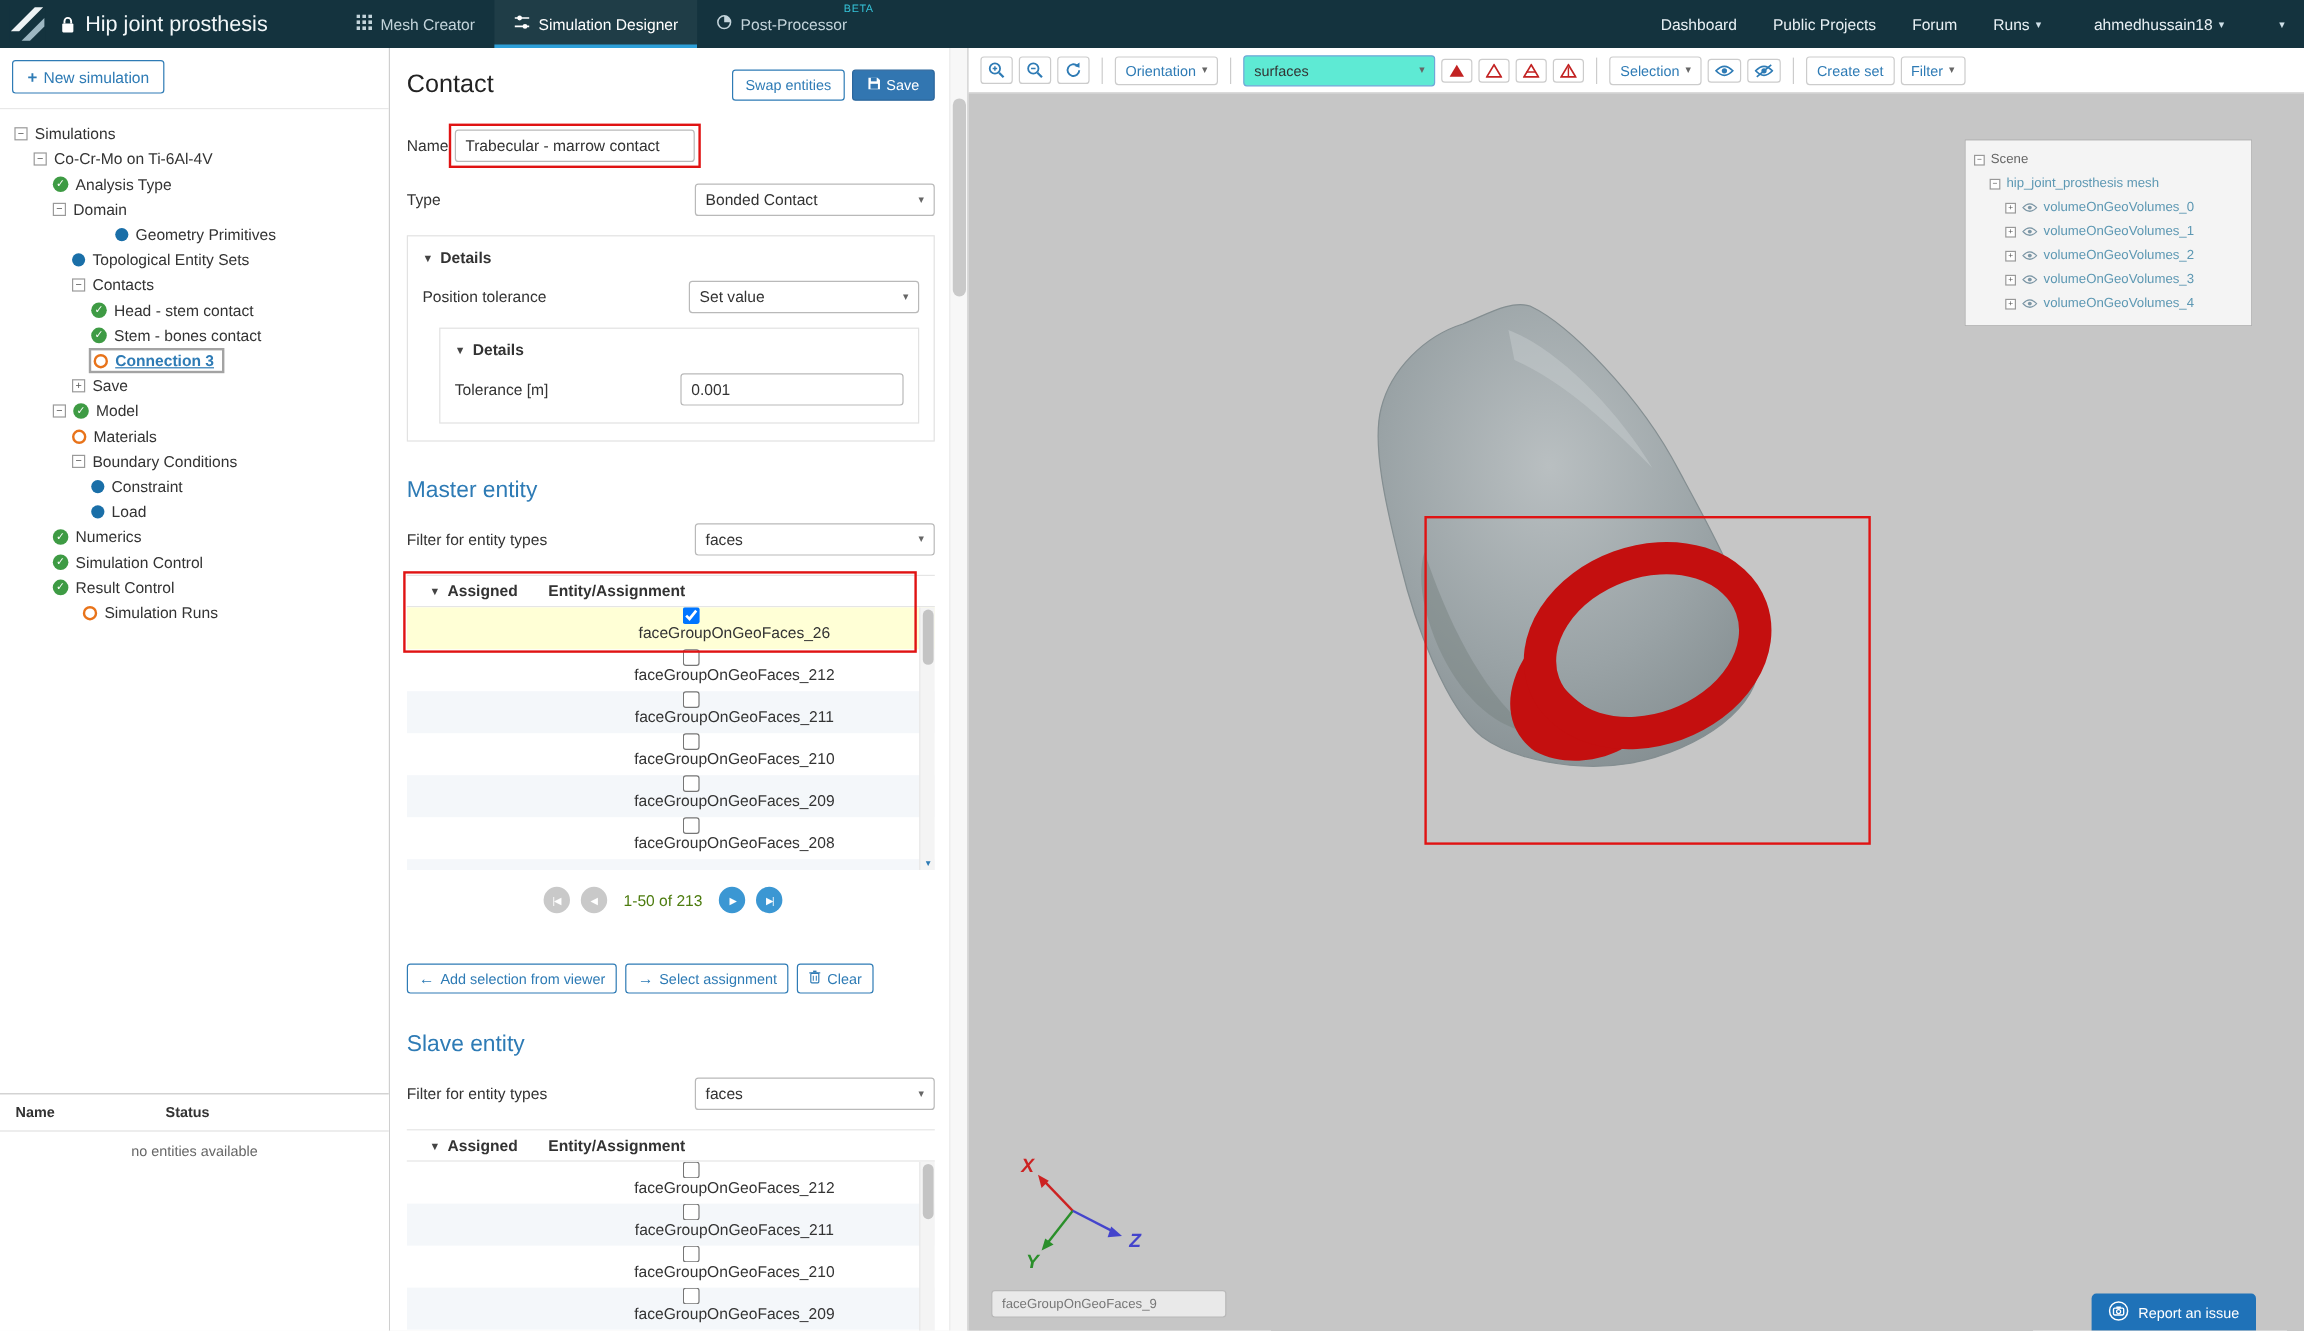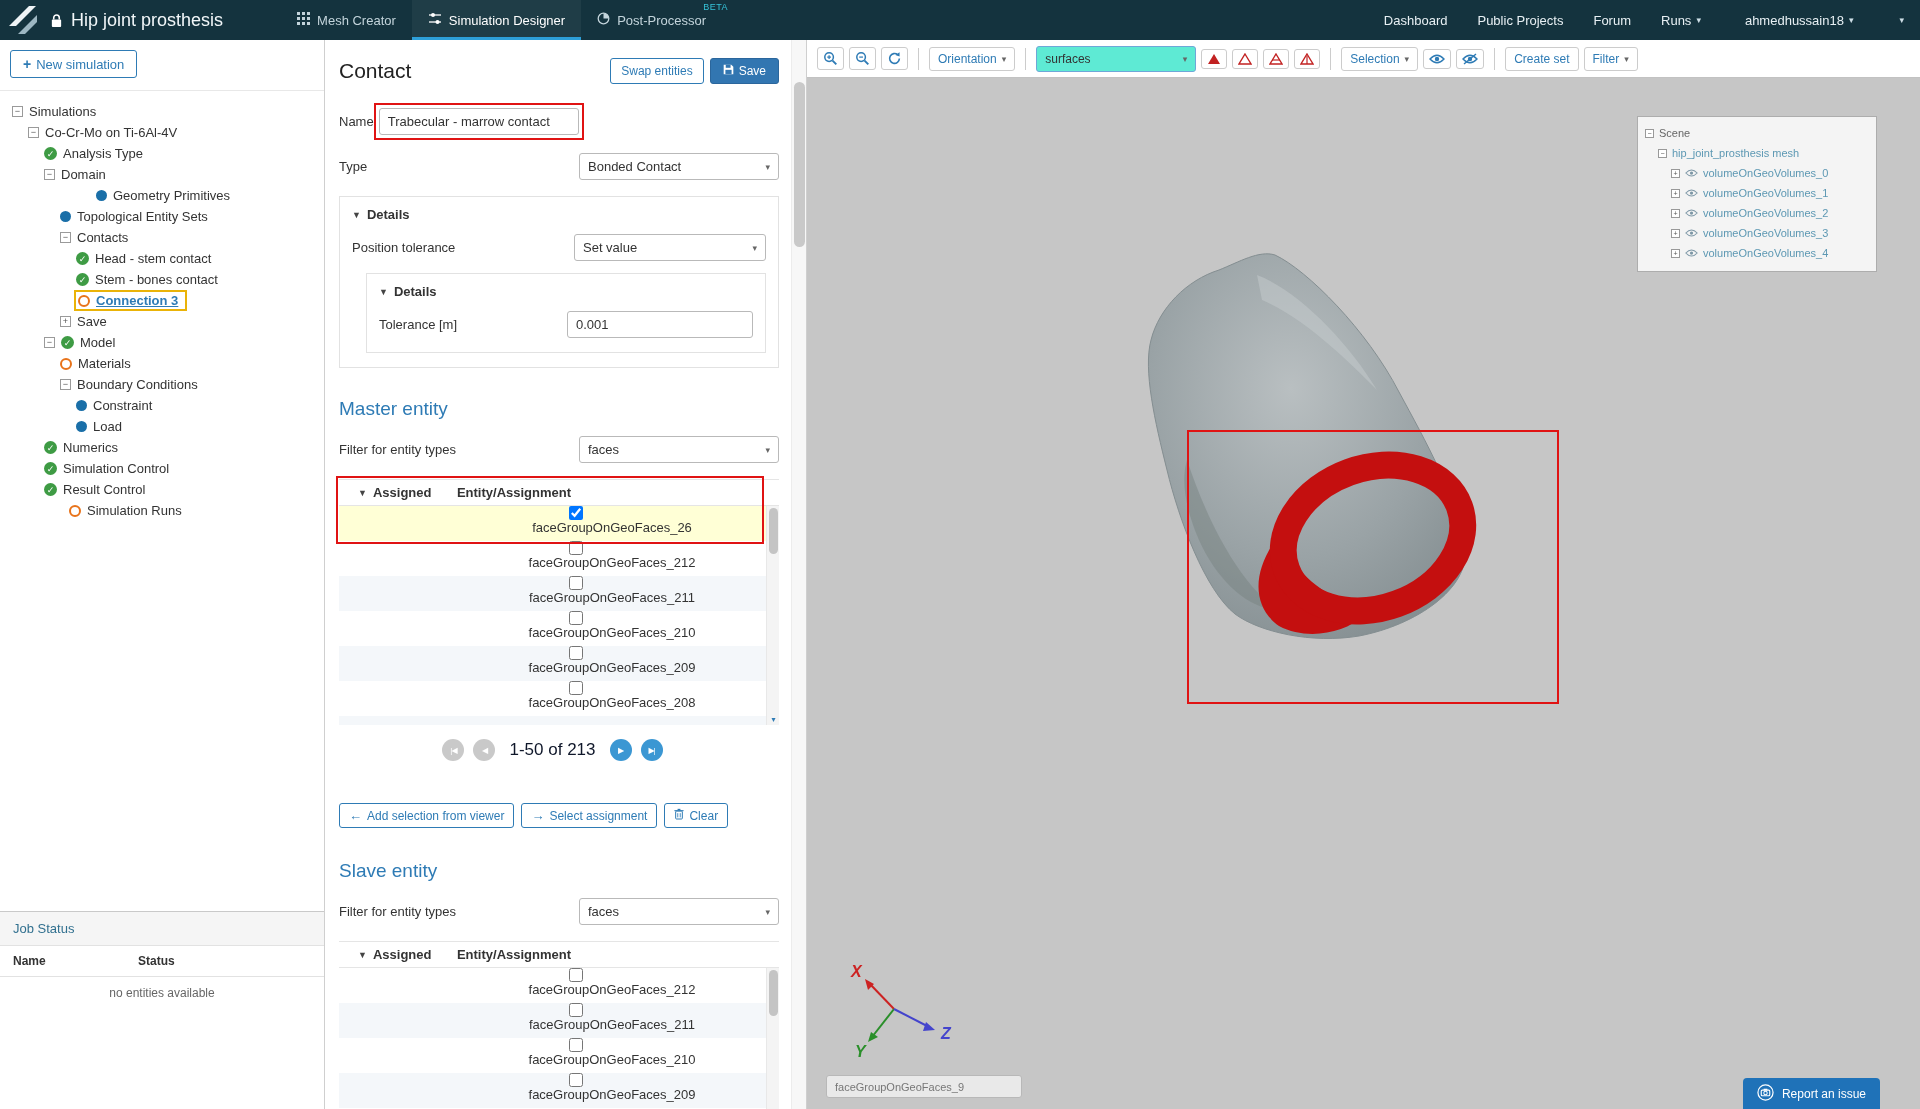--- a/index.html
+++ b/index.html
@@ -30,21 +30,21 @@
 .side-top { padding:10px 10px 12px; border-bottom:1px solid #e8e8e8; }
 .btn-new { display:inline-flex; align-items:center; gap:5px; border:1px solid #2e7bb5; color:#2e7bb5; background:#fff; font-size:13px; padding:5px 12px; border-radius:3px; cursor:pointer; }
 .btn-new .plus { font-weight:bold; font-size:14px; }
 .tree { flex:1; overflow:hidden; padding-top:10px; }
 .tree-row { display:flex; align-items:center; height:21px; font-size:13px; color:#333; cursor:pointer; white-space:nowrap; }
 .expander { display:inline-flex; align-items:center; justify-content:center; width:11px; height:11px; border:1px solid #9a9a9a; color:#555; font-size:9px; line-height:1; margin-right:6px; background:#fff; flex:none; }
 .st { flex:none; margin-right:6px; }
 .st-check { width:13px; height:13px; border-radius:50%; background:#3e9b44; color:#fff; font-size:9px; font-weight:bold; display:inline-flex; align-items:center; justify-content:center; }
 .st-dot { width:11px; height:11px; border-radius:50%; background:#1a6fa8; display:inline-block; }
 .st-circle { width:12px; height:12px; border-radius:50%; border:2px solid #e8731a; background:#fff; display:inline-block; }
-.sel-wrap { display:inline-flex; align-items:center; border:2px solid #eab308; padding:1px 7px 1px 2px; margin-left:-2px; }
+.sel-wrap { display:inline-flex; align-items:center; border:2px solid #a3a3a3; padding:1px 7px 1px 2px; margin-left:-2px; }
 .tree-label.sel { color:#2e7bb5; text-decoration:underline; font-weight:bold; }
 .job { height:198px; border-top:1px solid #c9c9c9; display:flex; flex-direction:column; background:#fff; }
 .job-title { background:#f5f5f5; color:#31708f; font-size:13px; padding:9px 13px; border-bottom:1px solid #e2e2e2; }
 .job-cols { display:flex; padding:8px 13px; font-weight:bold; font-size:12px; border-bottom:1px solid #e2e2e2; }
 .job-cols .c1 { width:125px; }
 .job-empty { text-align:center; color:#666; font-size:12px; padding-top:9px; }
 
 
 .panel { width:482px; border-right:1px solid #cfcfcf; position:relative; background:#fff; overflow:hidden; flex:none; }
 .panel-body { height:100%; padding:0 27px 0 14px; overflow:hidden; }
@@ -83,21 +83,21 @@
 .t-row input[type=checkbox] { width:14px; height:14px; margin:0; cursor:pointer; }
 .vscroll { position:absolute; right:0; top:0; bottom:0; width:13px; background:#f4f4f4; border-left:1px solid #e8e8e8; cursor:pointer; }
 .vscroll .sthumb { position:absolute; top:2px; left:2px; width:9px; height:46px; background:#c4c4c4; border-radius:5px; }
 .vscroll .sdown { position:absolute; bottom:1px; left:0; width:13px; text-align:center; font-size:8px; color:#2e7bb5; }
 .red-annot { position:absolute; left:-3px; top:-3px; right:15px; height:68px; border:2px solid #e01313; pointer-events:none; z-index:3; }
 
 .pagination { display:flex; align-items:center; justify-content:center; gap:9px; margin-top:14px; padding-right:13px; }
 .pg { width:22px; height:22px; border-radius:50%; border:none; color:#fff; font-size:8px; display:inline-flex; align-items:center; justify-content:center; cursor:pointer; letter-spacing:-1px; }
 .pg.disabled { background:#c9c9c9; }
 .pg.enabled { background:#3b97d3; }
-.pg-label { font-size:17px; color:#0f172a; margin:0 5px; }
+.pg-label { font-size:13px; color:#4d7c0f; margin:0 5px; }
 
 .actions { display:flex; gap:7px; margin-top:42px; }
 .btn-line { display:inline-flex; align-items:center; gap:5px; border:1px solid #2e7bb5; color:#2e7bb5; background:#fff; font-size:12px; padding:4px 9px; border-radius:3px; cursor:pointer; }
 .btn-line .ai { font-size:13px; line-height:1; }
 
 
 .viewer { flex:1; position:relative; background:#c6c6c6; overflow:hidden; }
 .vtoolbar { position:absolute; top:0; left:0; right:0; height:38px; background:#fff; border-bottom:1px solid #c2c2c2; display:flex; align-items:center; padding-left:10px; gap:5px; z-index:10; }
 .tbtn { display:inline-flex; align-items:center; gap:5px; border:1px solid #ccc; border-radius:3px; background:#fff; padding:4px 8px; font-size:12px; color:#2e7bb5; cursor:pointer; white-space:nowrap; }
 .tbtn.ic { padding:3px 5px; }
@@ -287,21 +287,20 @@
         <div class="tree-row" style="padding-left: 44px;">
           <span class="st st-check">✓</span>
           <span class="tree-label">Result Control</span>
         </div>
         <div class="tree-row" style="padding-left: 69px;">
           <span class="st st-circle"></span>
           <span class="tree-label">Simulation Runs</span>
         </div>
       </div>
     <div class="job">
-      <div class="job-title">Job Status</div>
       <div class="job-cols">
         <span class="c1">Name</span>
         <span>Status</span>
       </div>
       <div class="job-empty">no entities available</div>
     </div>
   </aside>
 
   <section class="panel">
     <div class="panel-body">

